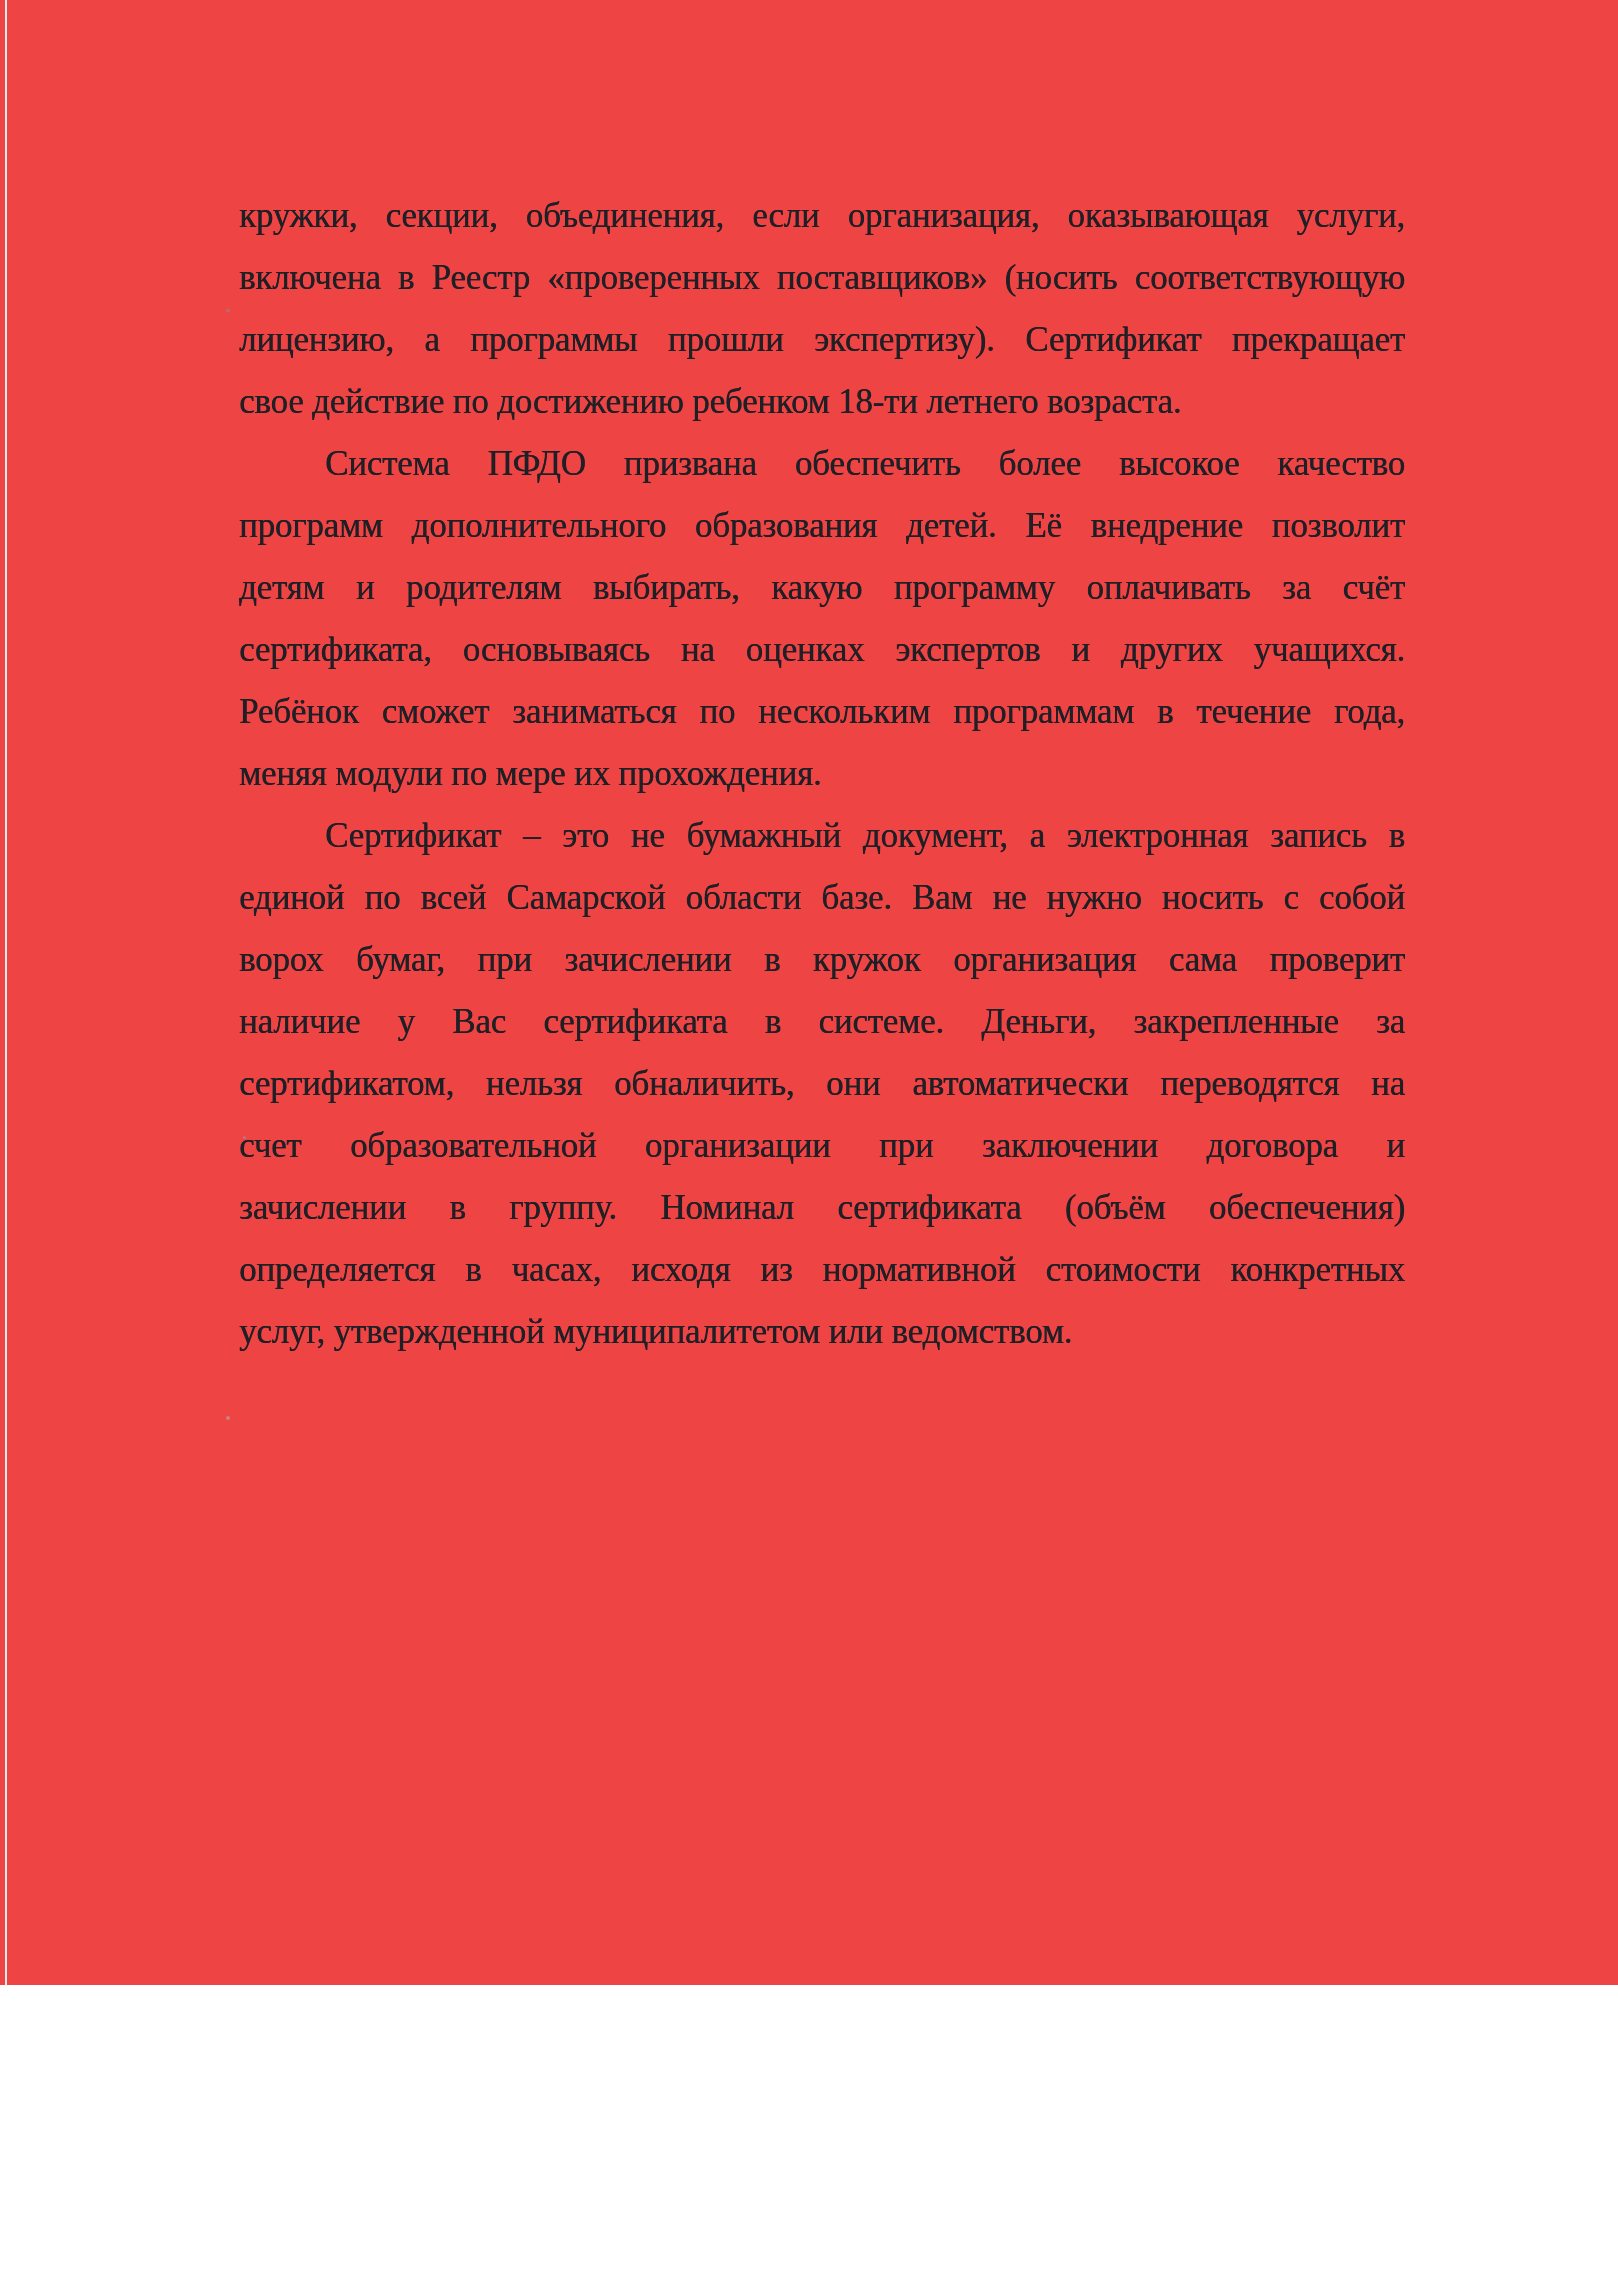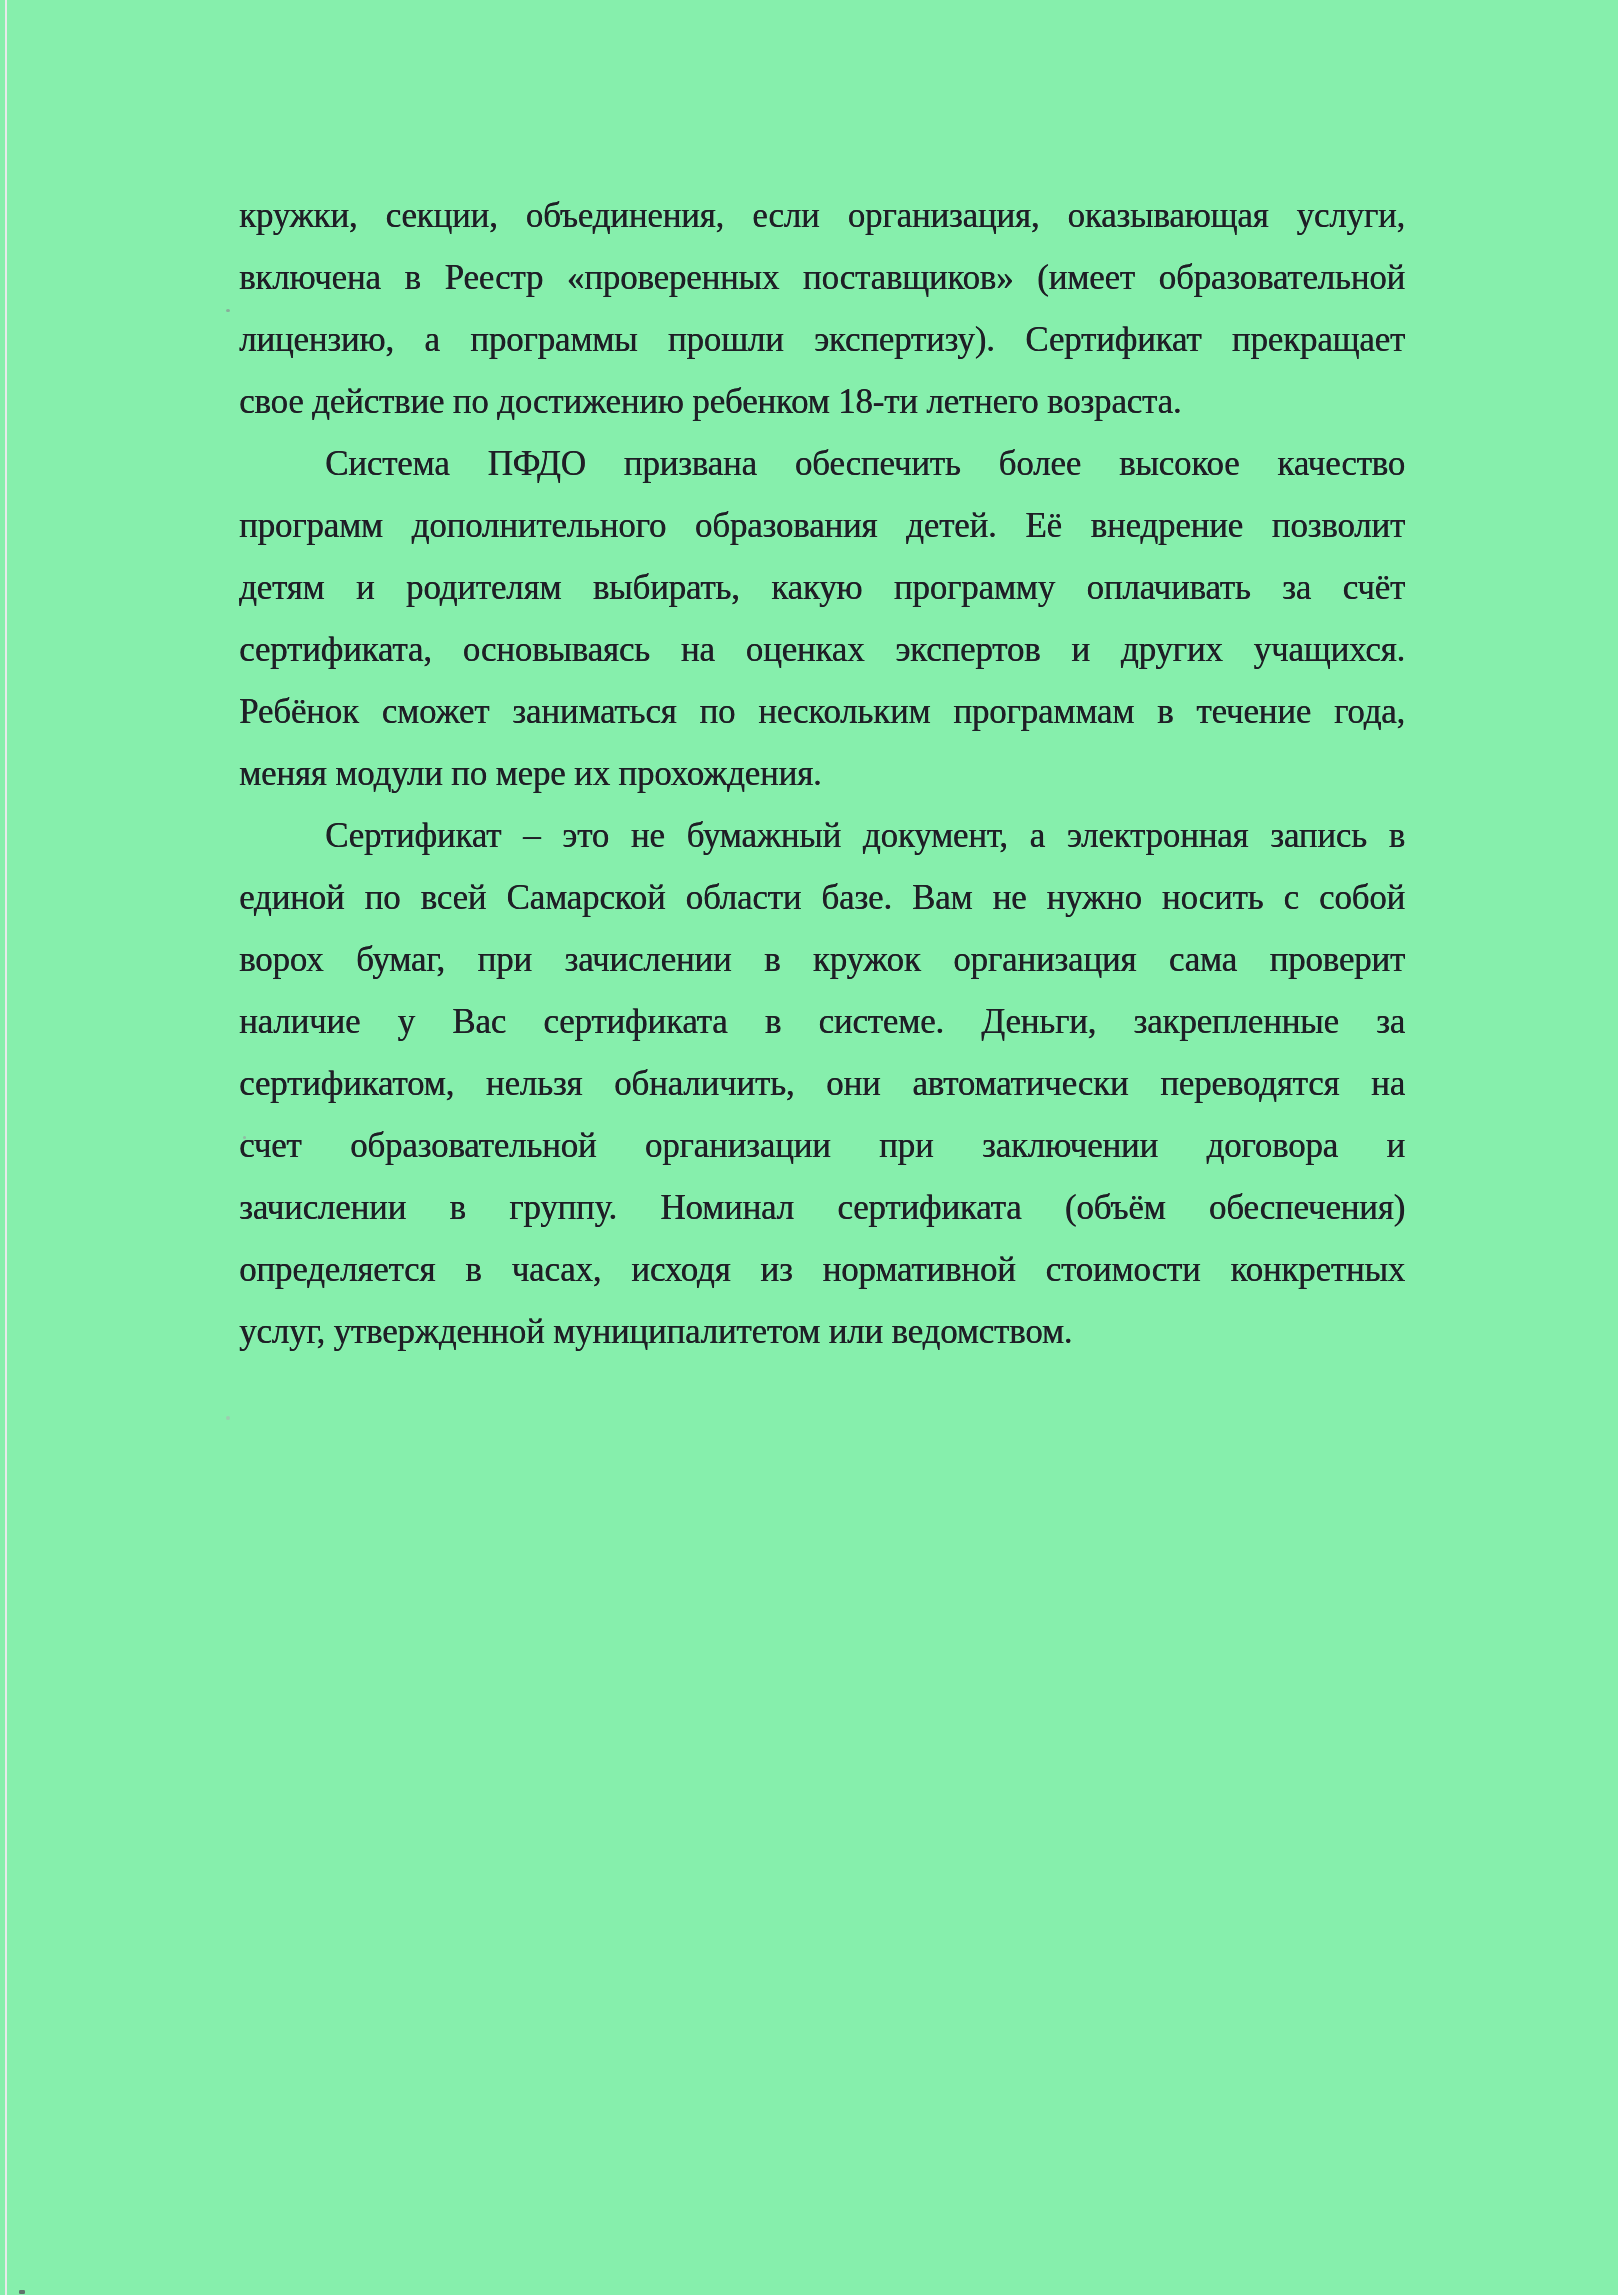--- a/index.html
+++ b/index.html
@@ -3,22 +3,22 @@
 <meta charset="utf-8">
 <style>
   html, body {
     margin: 0;
     padding: 0;
     background: #ffffff;
   }
   .page {
     position: relative;
     width: 1619px;
-    height: 2295px;
-    background: #86efac;
+    height: 1985px;
+    background: #ef4444;
     overflow: hidden;
     font-family: "Liberation Serif", "DejaVu Serif", serif;
   }
   
   .scan-edge {
     position: absolute;
     left: 4.6px;
     top: 0;
     width: 2px;
     height: 100%;
@@ -62,21 +62,21 @@
 </head>
 <body>
 
 <div class="page">
   <div class="scan-edge"></div>
 
   <div class="text-block" id="text-block">
 
   <div class="paragraph">
         <div class="line">кружки, секции, объединения, если организация, оказывающая услуги,</div>
-        <div class="line">включена в Реестр «проверенных поставщиков» (имеет образовательной</div>
+        <div class="line">включена в Реестр «проверенных поставщиков» (носить соответствующую</div>
         <div class="line">лицензию, а программы прошли экспертизу). Сертификат прекращает</div>
         <div class="line last">свое действие по достижению ребенком 18-ти летнего возраста.</div>
       </div>
       <div class="paragraph">
         <div class="line indent">Система ПФДО призвана обеспечить более высокое качество</div>
         <div class="line">программ дополнительного образования детей. Её внедрение позволит</div>
         <div class="line">детям и родителям выбирать, какую программу оплачивать за счёт</div>
         <div class="line">сертификата, основываясь на оценках экспертов и других учащихся.</div>
         <div class="line">Ребёнок сможет заниматься по нескольким программам в течение года,</div>
         <div class="line last">меняя модули по мере их прохождения.</div>

